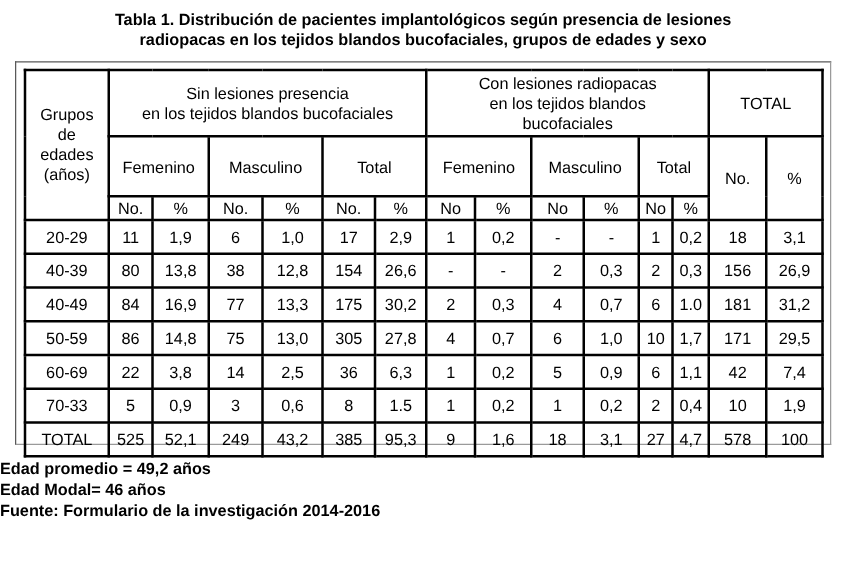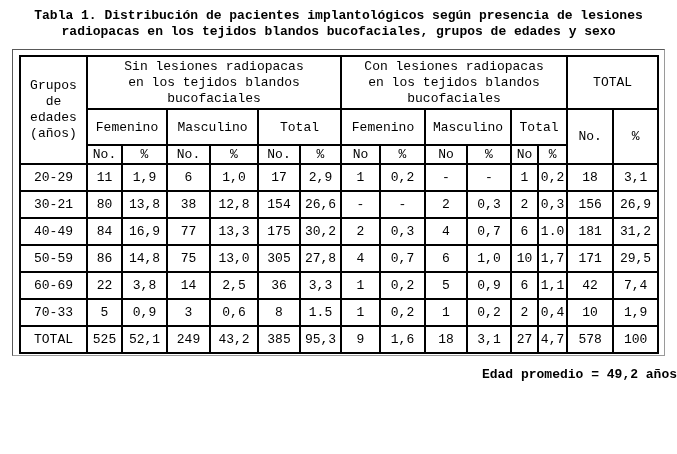--- a/index.html
+++ b/index.html
@@ -5,21 +5,21 @@
   html, body {
     margin: 0;
     padding: 0;
     background: #ffffff;
   }
   .page {
     position: relative;
     width: 677px;
     height: 454px;
     background: #ffffff;
-    font-family: Liberation Mono, monospace;
+    font-family: Liberation Sans, sans-serif;
     color: #000000;
     overflow: hidden;
   }
   .title {
     margin-top: 8px;
     text-align: center;
     font-size: 13px;
     line-height: 16px;
     font-weight: bold;
     white-space: pre-line;
@@ -47,30 +47,30 @@
   table.data-table td {
     border: 2px solid #000000;
     font-size: 13px;
     font-weight: normal;
     text-align: center;
     vertical-align: middle;
     padding: 0 1px;
     overflow: hidden;
   }
   tr.hr1 { height: 53px; }
-  tr.hr2 { height: 36px; }
+  tr.hr2 { height: 48px; }
   tr.hr3 { height: 19px; }
   tbody tr { height: 27px; }
   .pre { white-space: pre-line; line-height: 16px; }
   .footer {
     position: absolute;
     left: 0;
     top: 366px;
     width: 677px;
-    text-align: right;
+    text-align: left;
     font-size: 13px;
     line-height: 17px;
     font-weight: bold;
   }
 </style>
 </head>
 <body>
 
 <div class="page">
 
@@ -95,21 +95,21 @@
           <col style="width:29px">
         <col style="width:46px">
           <col style="width:45px">
       </colgroup>
       <thead>
         <tr class="hr1">
           <th rowspan="3" class="pre">Grupos
 de
 edades
 (años)</th>
-          <th colspan="6" class="pre">Sin lesiones radiopacas
+          <th colspan="6" class="pre">Sin lesiones presencia
 en los tejidos blandos bucofaciales</th>
           <th colspan="6" class="pre">Con lesiones radiopacas
 en los tejidos blandos
 bucofaciales</th>
           <th colspan="2">TOTAL</th>
         </tr>
         <tr class="hr2">
           <th colspan="2">Femenino</th>
           <th colspan="2">Masculino</th>
           <th colspan="2">Total</th>
@@ -146,21 +146,21 @@
             <td>1</td>
             <td>0,2</td>
             <td>-</td>
             <td>-</td>
             <td>1</td>
             <td>0,2</td>
             <td>18</td>
             <td>3,1</td>
           </tr>
           <tr>
-            <td>30-21</td>
+            <td>40-39</td>
             <td>80</td>
             <td>13,8</td>
             <td>38</td>
             <td>12,8</td>
             <td>154</td>
             <td>26,6</td>
             <td>-</td>
             <td>-</td>
             <td>2</td>
             <td>0,3</td>
@@ -203,21 +203,21 @@
             <td>171</td>
             <td>29,5</td>
           </tr>
           <tr>
             <td>60-69</td>
             <td>22</td>
             <td>3,8</td>
             <td>14</td>
             <td>2,5</td>
             <td>36</td>
-            <td>3,3</td>
+            <td>6,3</td>
             <td>1</td>
             <td>0,2</td>
             <td>5</td>
             <td>0,9</td>
             <td>6</td>
             <td>1,1</td>
             <td>42</td>
             <td>7,4</td>
           </tr>
           <tr>
@@ -253,15 +253,17 @@
             <td>4,7</td>
             <td>578</td>
             <td>100</td>
           </tr>
         </tbody>
     </table>
   </div>
 
   <div class="footer">
     <div>Edad promedio = 49,2 años</div>
+    <div>Edad Modal= 46 años</div>
+    <div>Fuente: Formulario de la investigación 2014-2016</div>
   </div>
 
 </div>
 
 </body></html>

